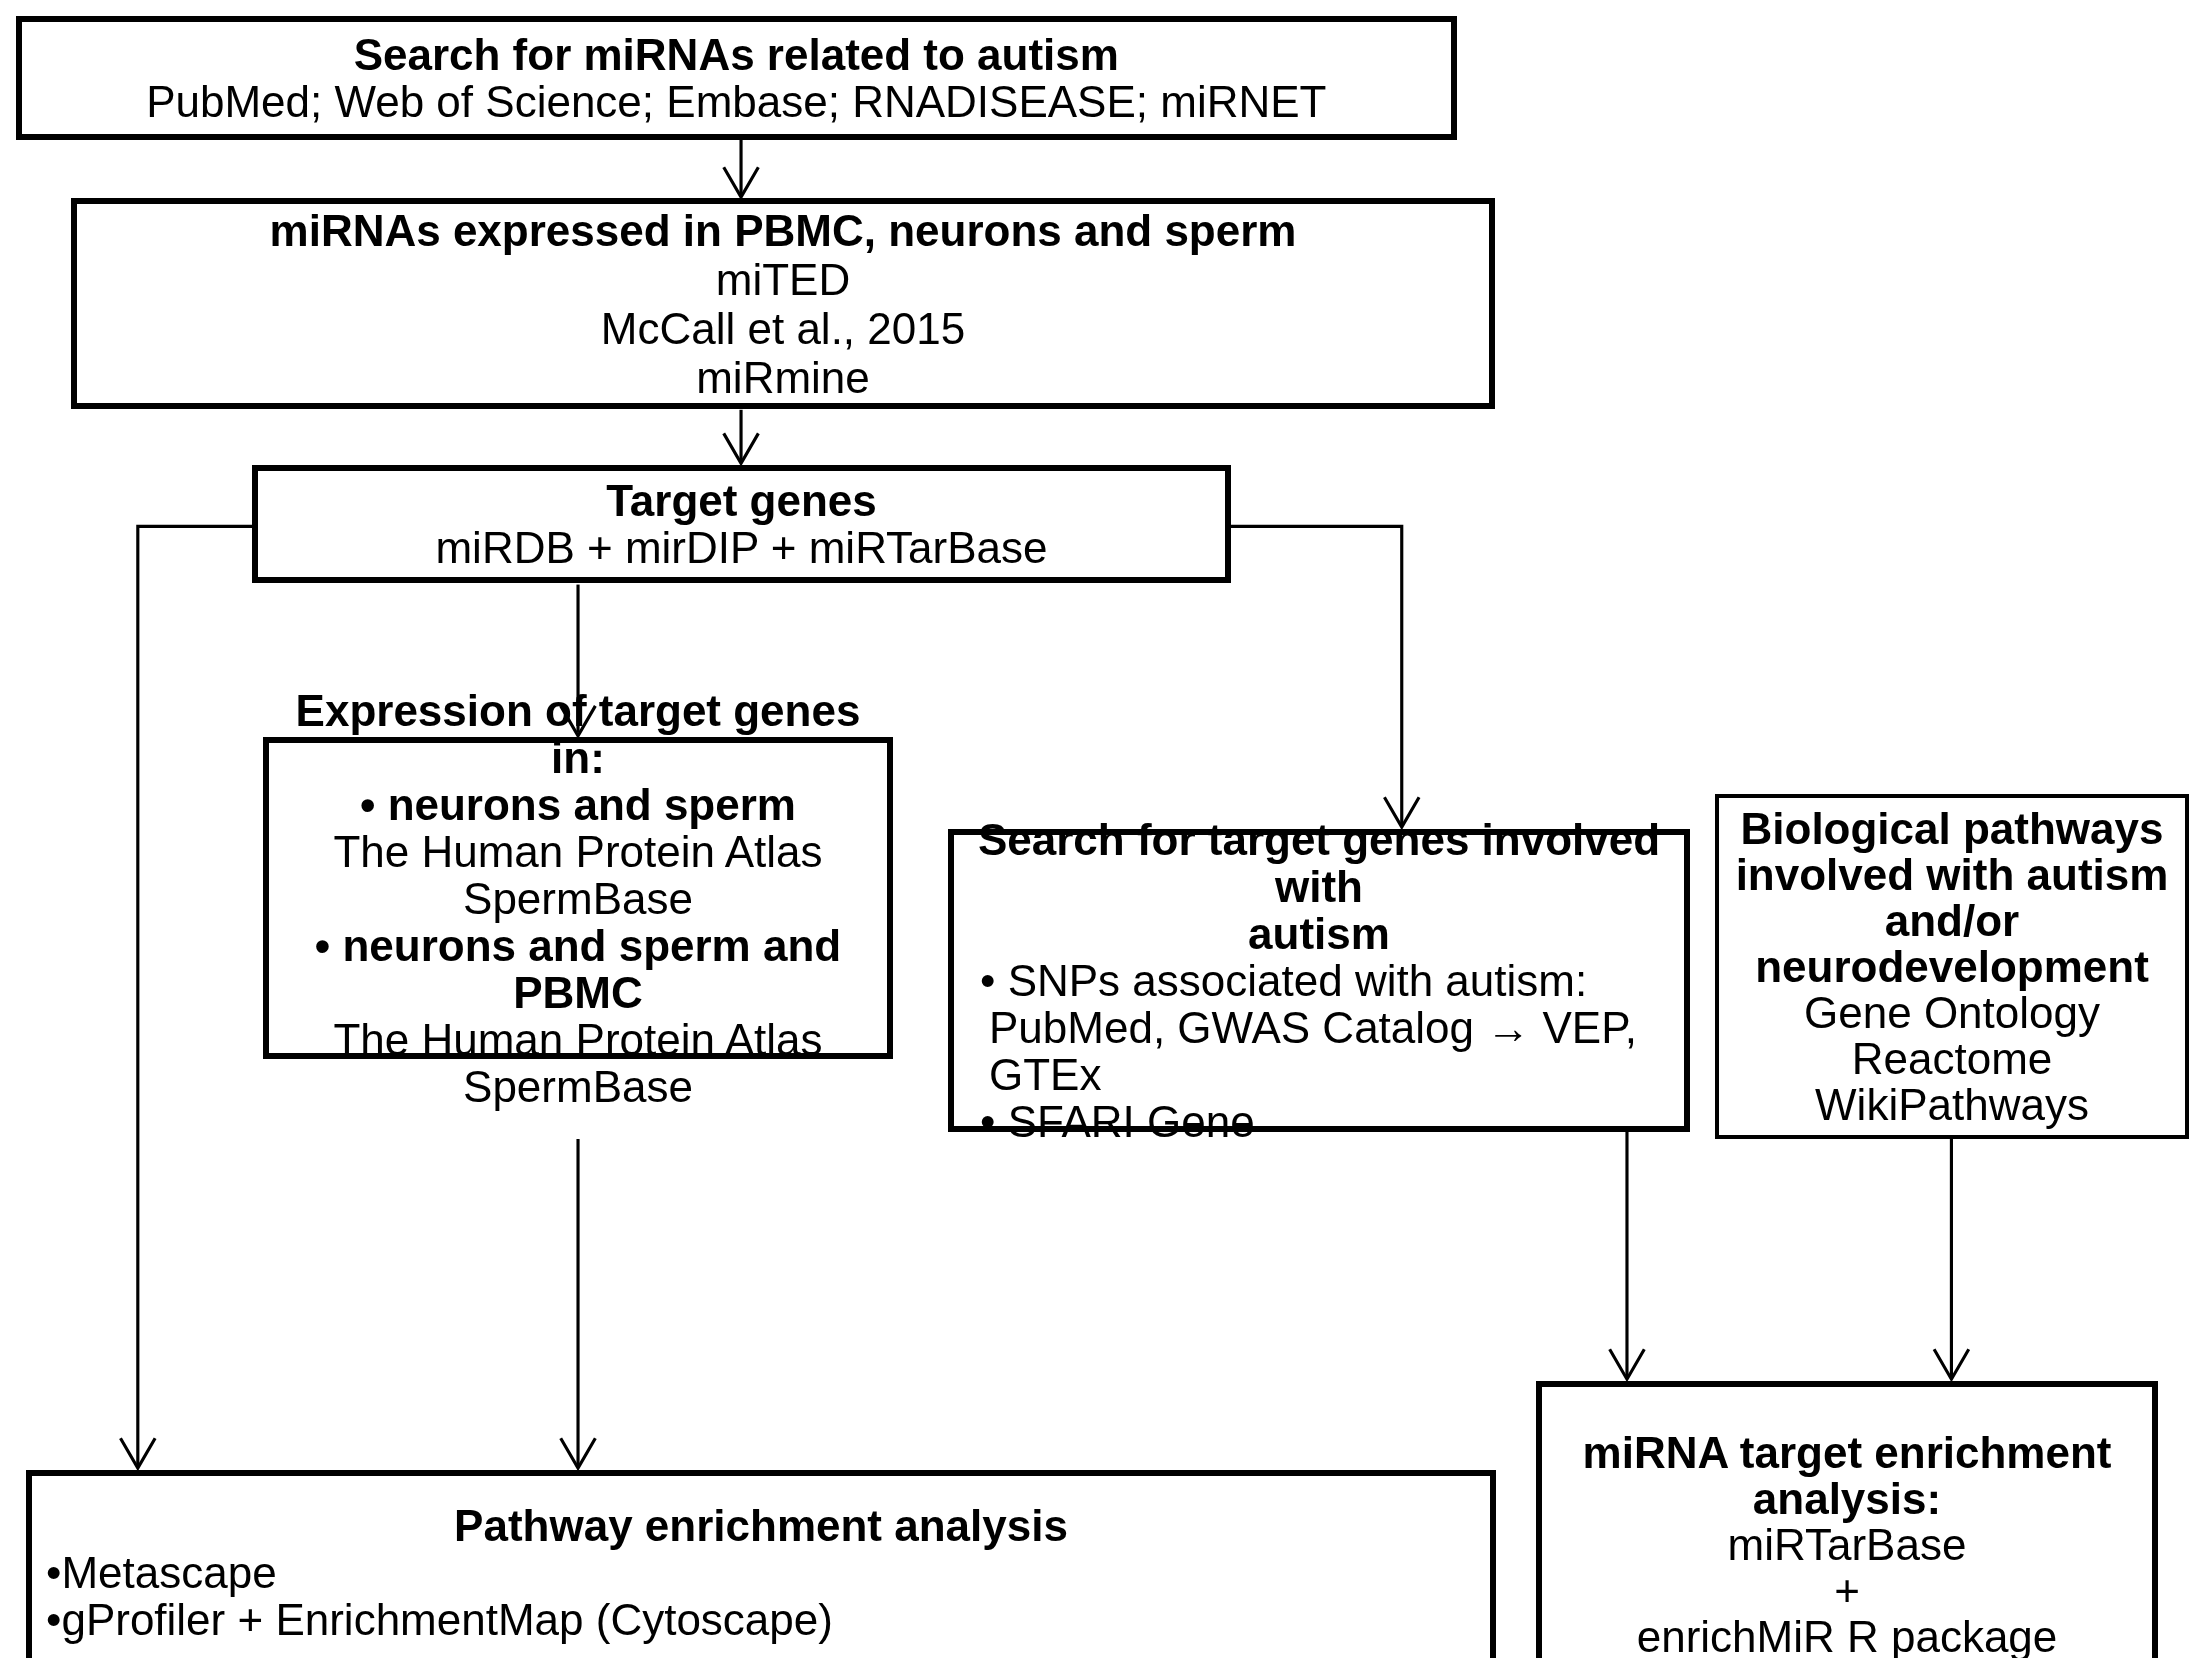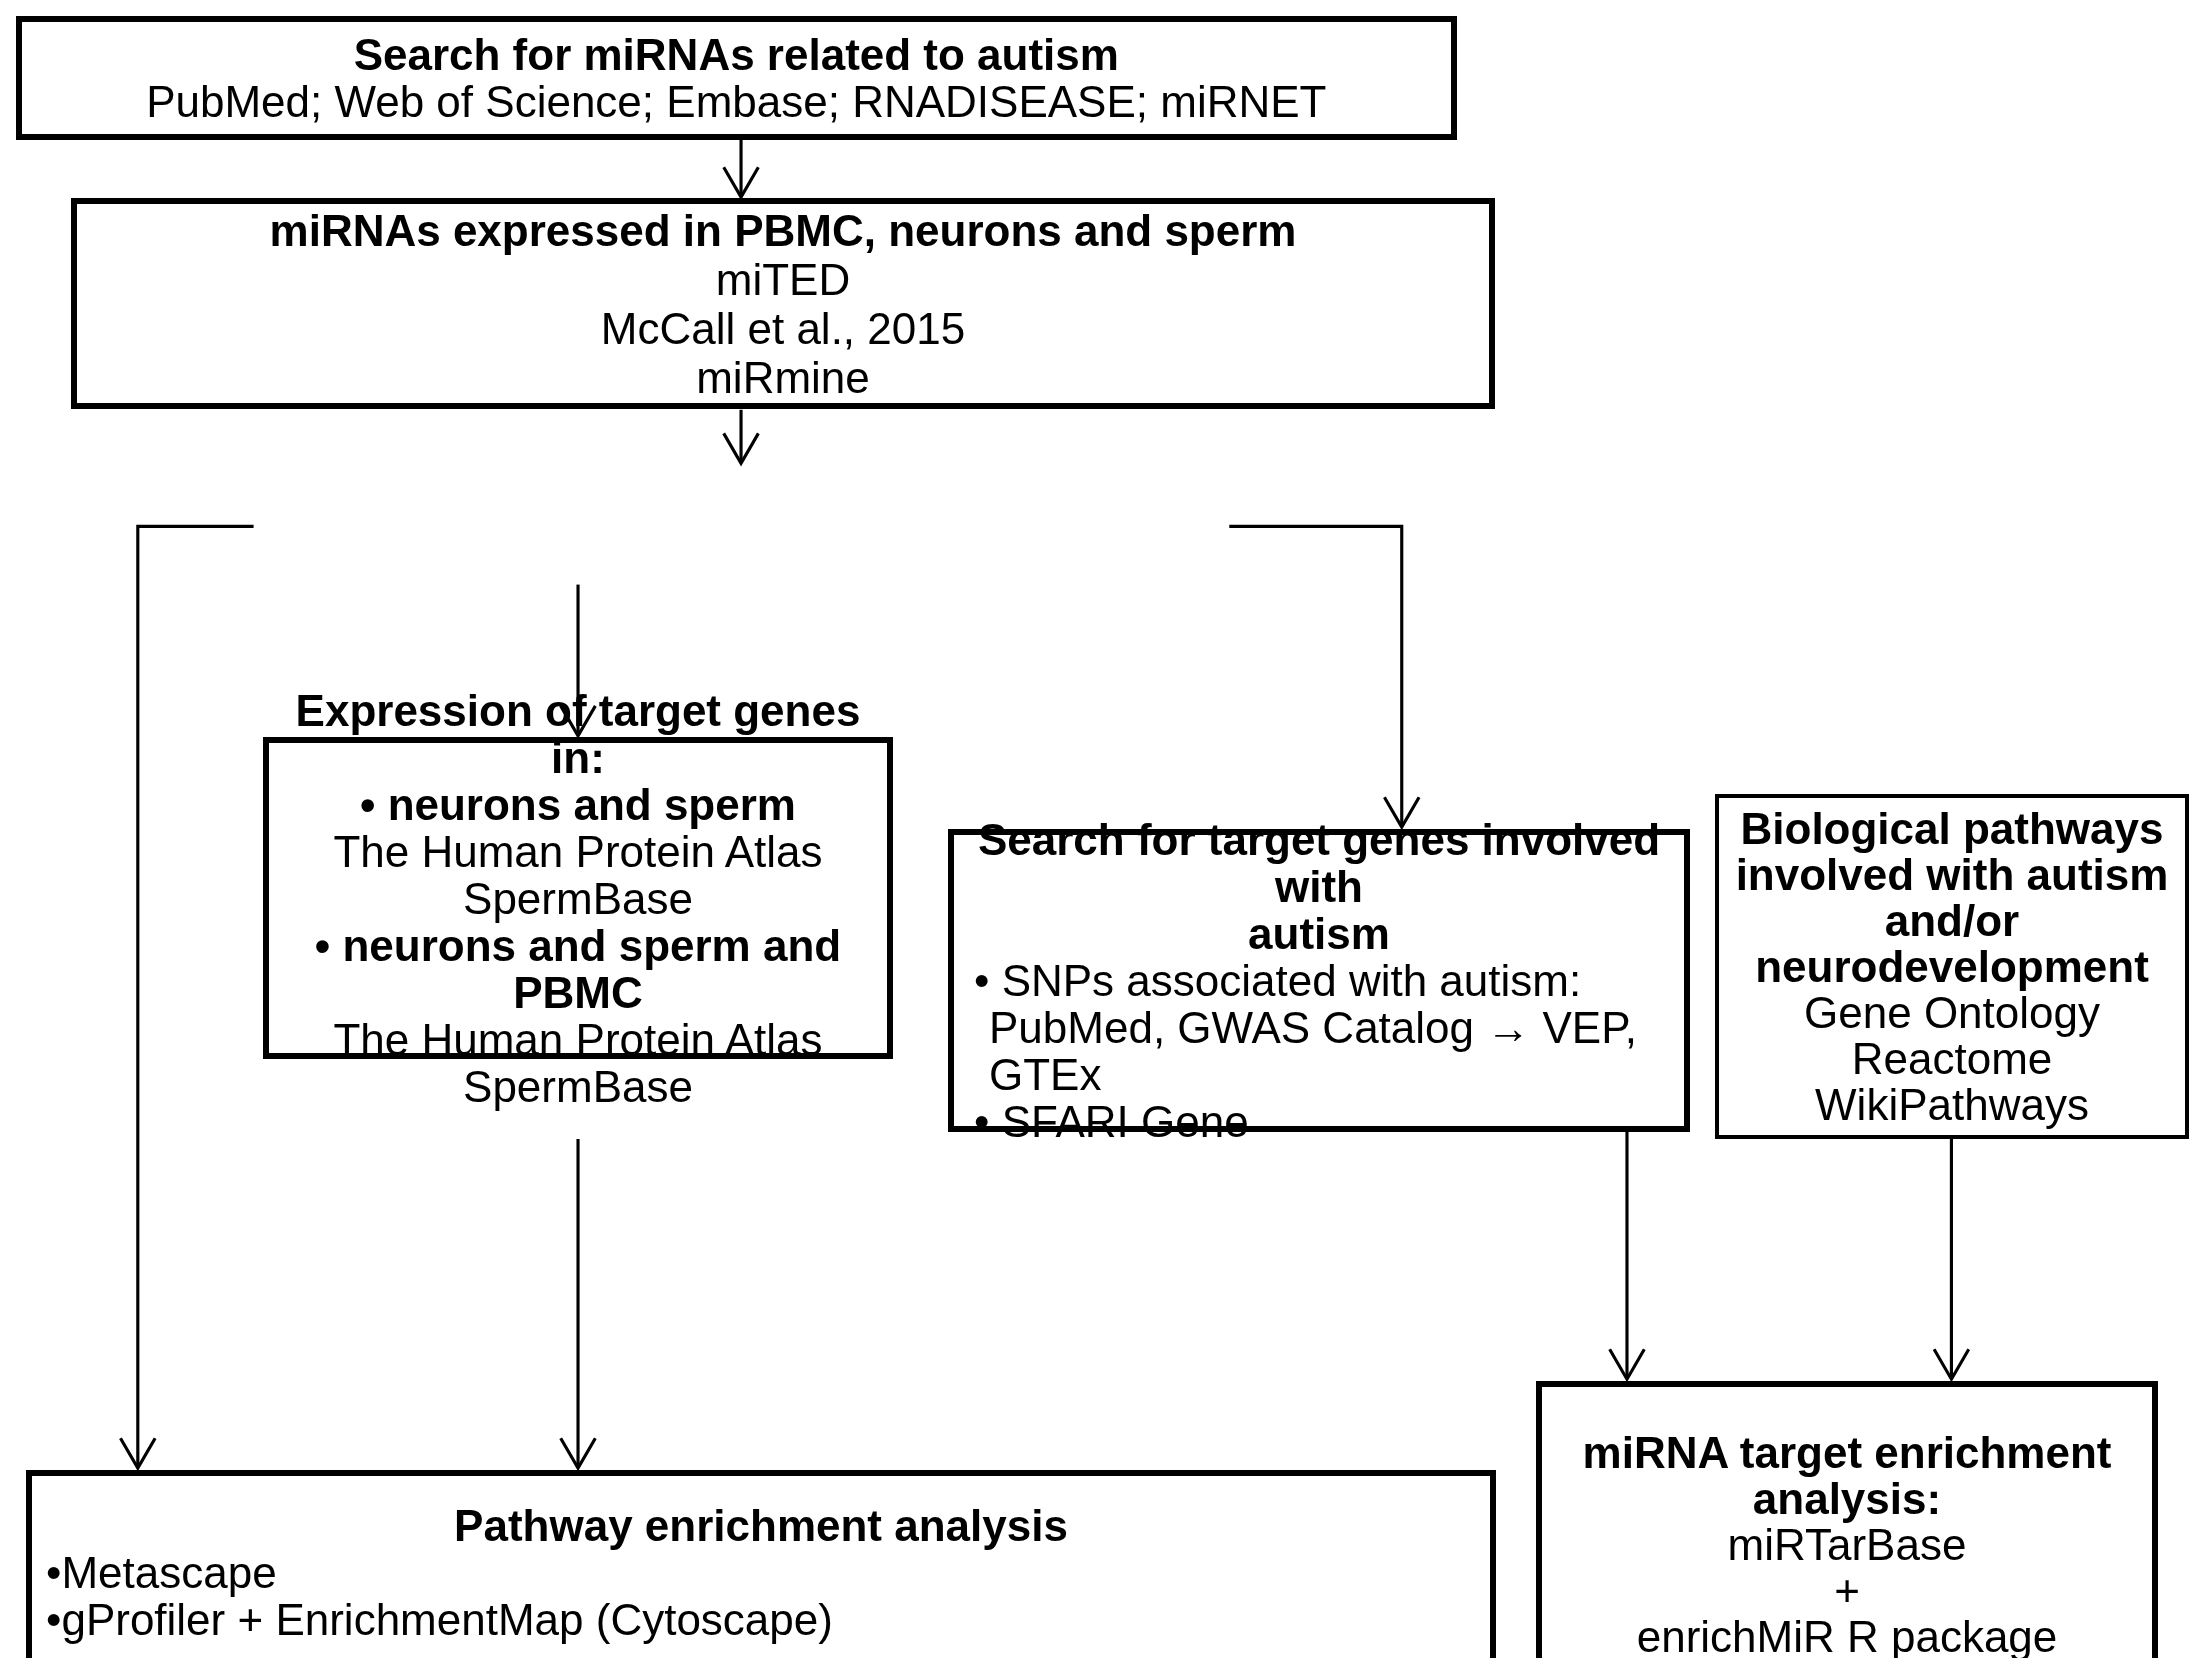--- a/index.html
+++ b/index.html
@@ -48,21 +48,21 @@
   .spacer-lg { height: 41px; width: 100%; }
   .spacer-md { height: 36px; width: 100%; }
 
   
   .box-search-mirnas        { left: 15.8px;   top: 15.8px;   width: 1441px; height: 124px; }
   .box-mirnas-expressed     { left: 28px;   top: 198px;  width: 1424px; height: 211px; margin-left: 43px; }
   .box-mirnas-expressed .line { line-height: 49px; }
   .box-target-genes         { left: 252px;  top: 465px;  width: 979px; height: 118px; }
   .box-expression           { left: 263px;  top: 737px;  width: 630px;  height: 322px; }
   .box-search-target        { left: 948px; top: 829px; width: 742px;  height: 303px; }
-  .box-search-target .left  { padding-left: 20px; }
+  .box-search-target .left  { padding-left: 26px; }
   .box-search-target .detail{ padding-left: 35px; }
   .box-bio-pathways         { left: 1715px; top: 794px; width: 474px;  height: 345px; border-width: 4.7px; }
   .box-bio-pathways .line   { line-height: 46px; }
   .box-pathway-enrichment   { left: 26px;   top: 1470px; width: 1470px; height: 205px; }
   .box-pathway-enrichment .left { padding-left: 14px; }
   .box-mirna-enrichment     { left: 1536px; top: 1381px; width: 622px;  height: 328px; }
   .box-mirna-enrichment .line { line-height: 46px; }
 </style>
 </head>
 <body>
@@ -101,20 +101,24 @@
     <div class="line">PubMed; Web of Science; Embase; RNADISEASE; miRNET</div>
   </div>
 
   <div class="box box-mirnas-expressed">
     <div class="line bold">miRNAs expressed in PBMC, neurons and sperm</div>
     <div class="line">miTED</div>
     <div class="line">McCall et al., 2015</div>
     <div class="line">miRmine</div>
   </div>
 
+  <div class="box box-target-genes">
+    <div class="line bold">Target genes</div>
+    <div class="line">miRDB + mirDIP + miRTarBase</div>
+  </div>
 
   <div class="box box-expression">
     <div class="line bold">Expression of target genes in:</div>
     <div class="line bold">• neurons and sperm</div>
     <div class="line">The Human Protein Atlas</div>
     <div class="line">SpermBase</div>
     <div class="spacer-md"></div>
     <div class="line bold">• neurons and sperm and PBMC</div>
     <div class="line">The Human Protein Atlas</div>
     <div class="line">SpermBase</div>

